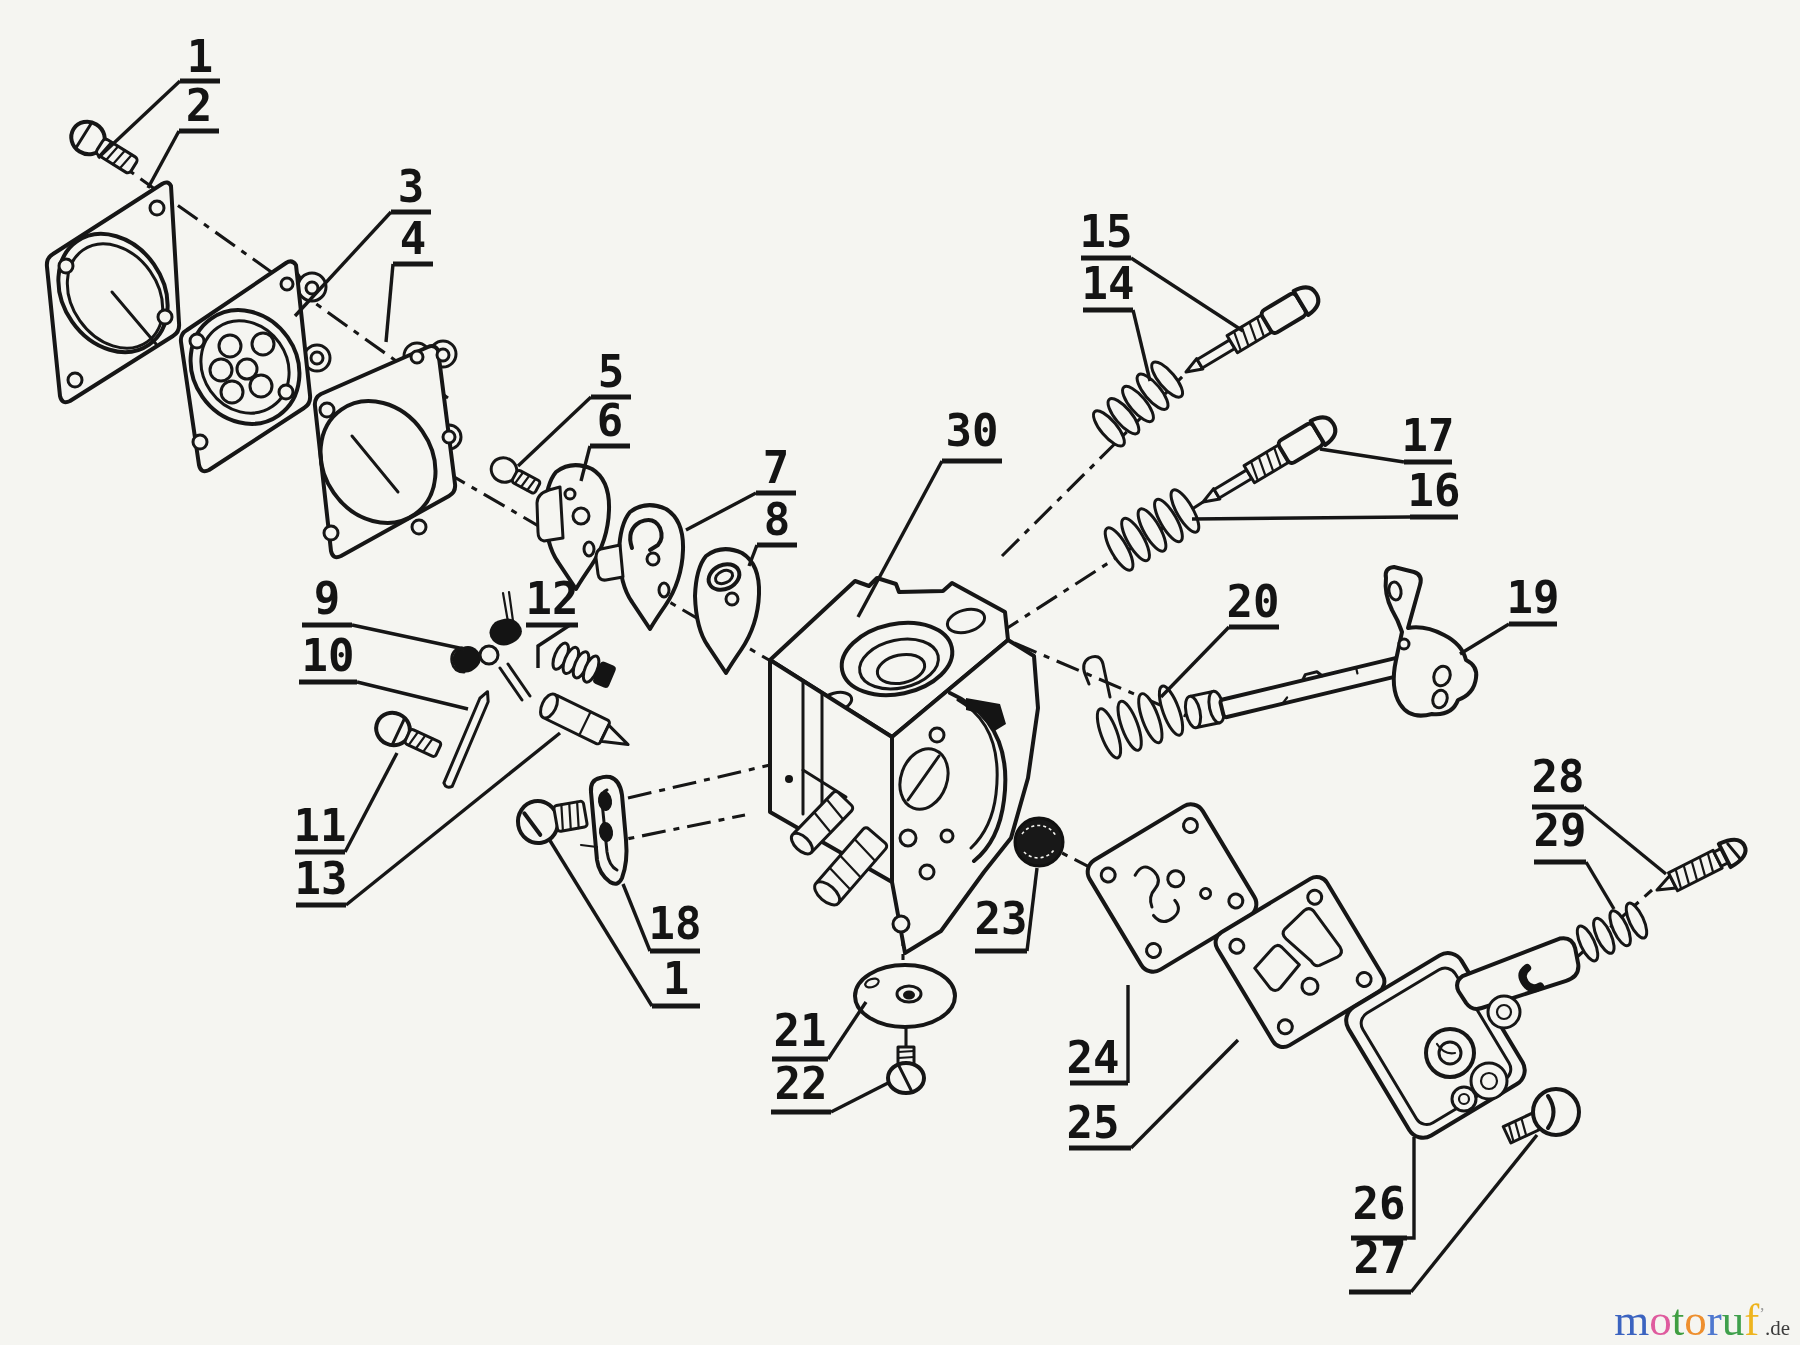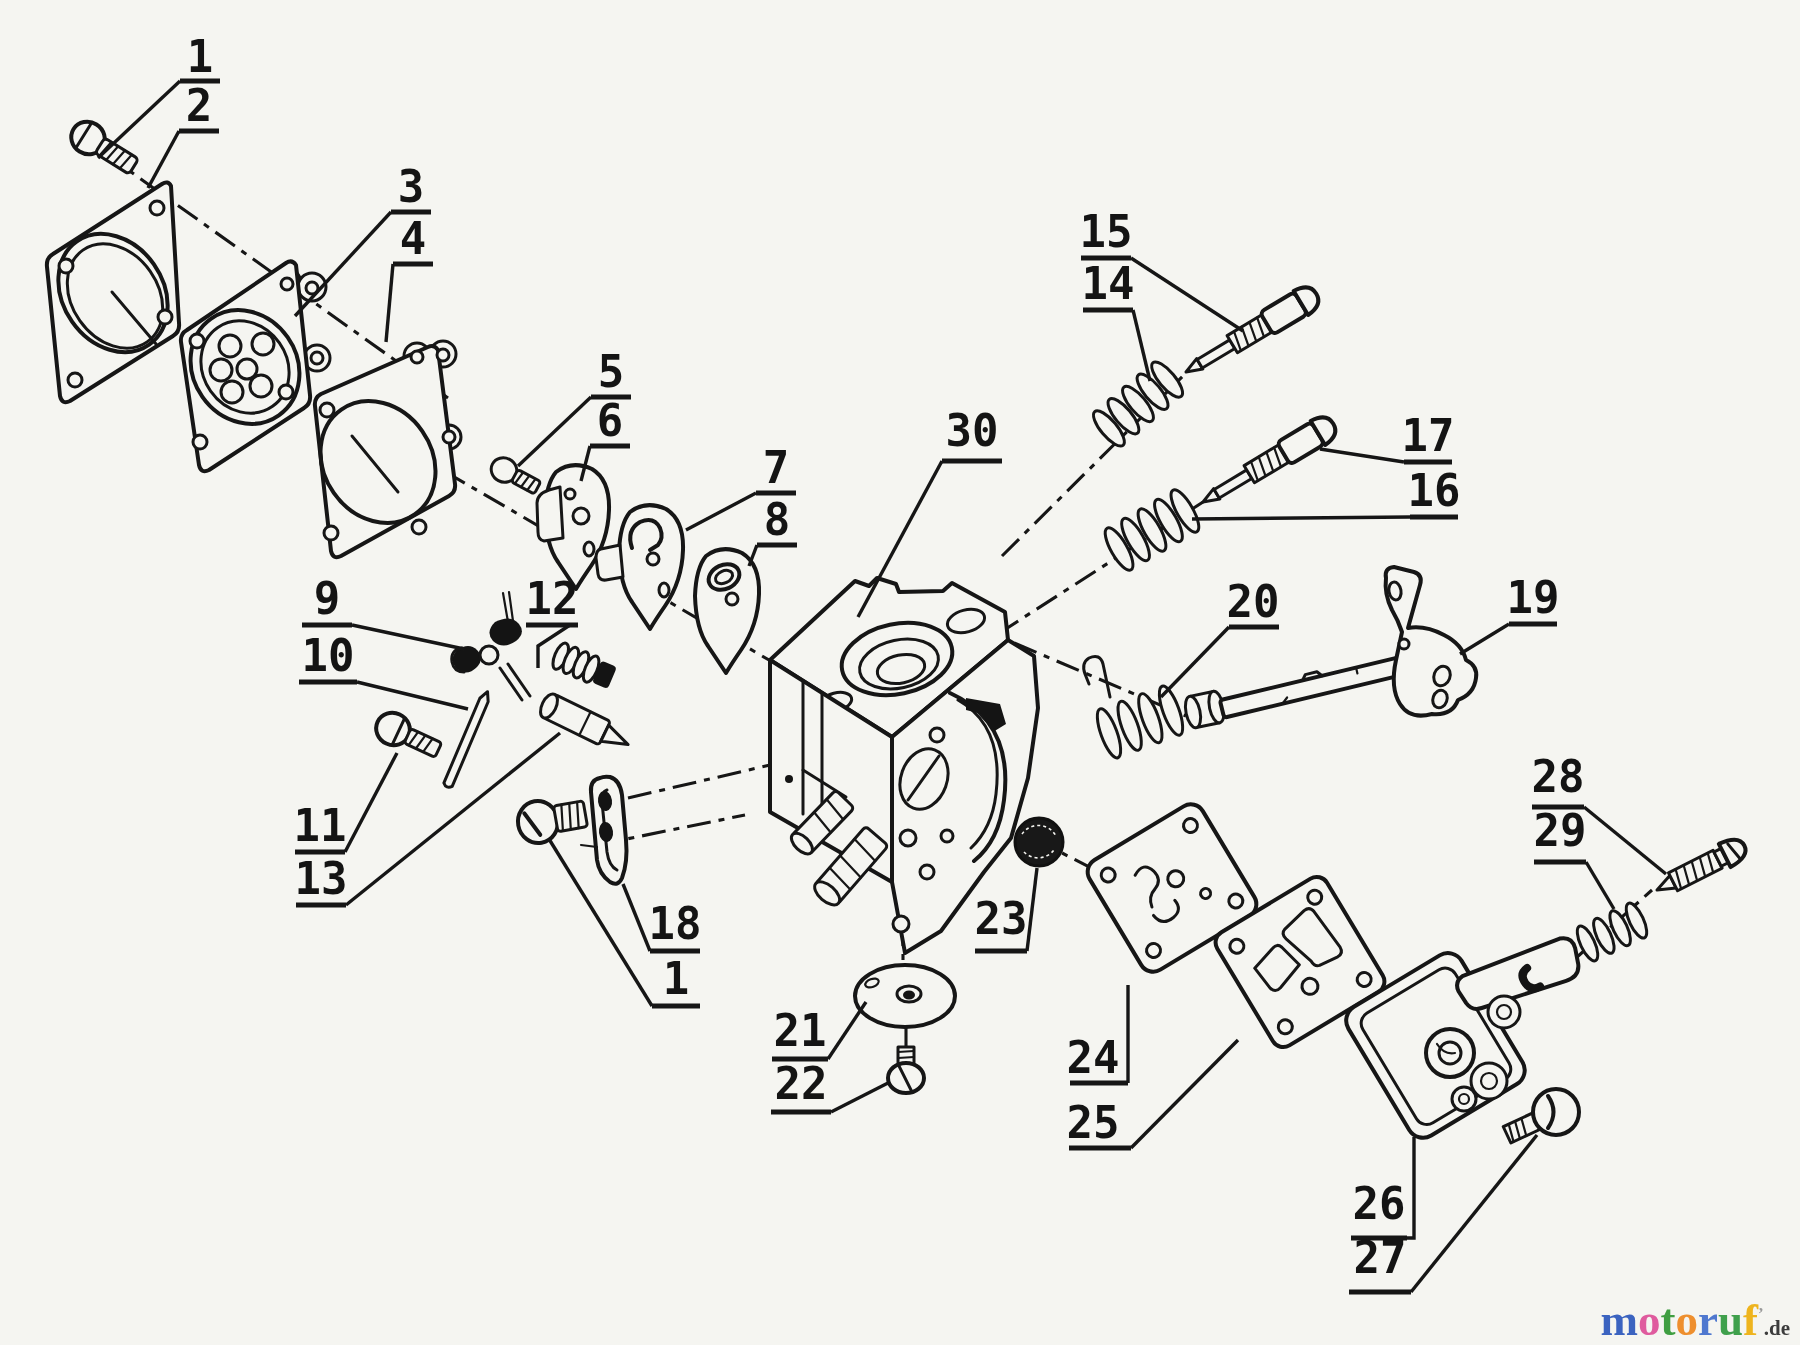--- a/index.html
+++ b/index.html
@@ -10,21 +10,21 @@
   .p  {fill:var(--bg);stroke:var(--ink);stroke-width:4;stroke-linejoin:round;stroke-linecap:round;}
   .p3 {fill:var(--bg);stroke:var(--ink);stroke-width:3;stroke-linejoin:round;stroke-linecap:round;}
   .ln {fill:none;stroke:var(--ink);stroke-width:4;stroke-linejoin:round;stroke-linecap:round;}
   .ln3{fill:none;stroke:var(--ink);stroke-width:3;stroke-linejoin:round;stroke-linecap:round;}
   .ln2{fill:none;stroke:var(--ink);stroke-width:2.2;stroke-linecap:round;}
   .dk {fill:#141414;stroke:none;}
   .axis{fill:none;stroke:var(--ink);stroke-width:3.1;stroke-dasharray:24 8 6 8;}
   .leader{fill:none;stroke:var(--ink);stroke-width:3.4;}
   .underline{stroke:var(--ink);stroke-width:5;}
   .callout-num{font-family:"DejaVu Sans Mono",monospace;font-weight:700;font-size:44px;fill:#141414;text-anchor:middle;}
-  .logo{position:absolute;right:10px;bottom:2px;font-family:"Liberation Serif",serif;font-weight:700;
+  .logo{position:absolute;right:10px;bottom:2px;font-family:"Liberation Serif",serif;font-weight:400;
         font-size:45px;line-height:1;letter-spacing:0px;white-space:nowrap;}
   .logo-mark{font-size:17px;vertical-align:super;}
   .logo-suffix{font-size:21px;}
 </style>
 </head>
 <body>
 
 <div class="stage" style="background: rgb(245, 245, 241);">
 <svg viewBox="0 0 1800 1345" width="1800" height="1345">
 

